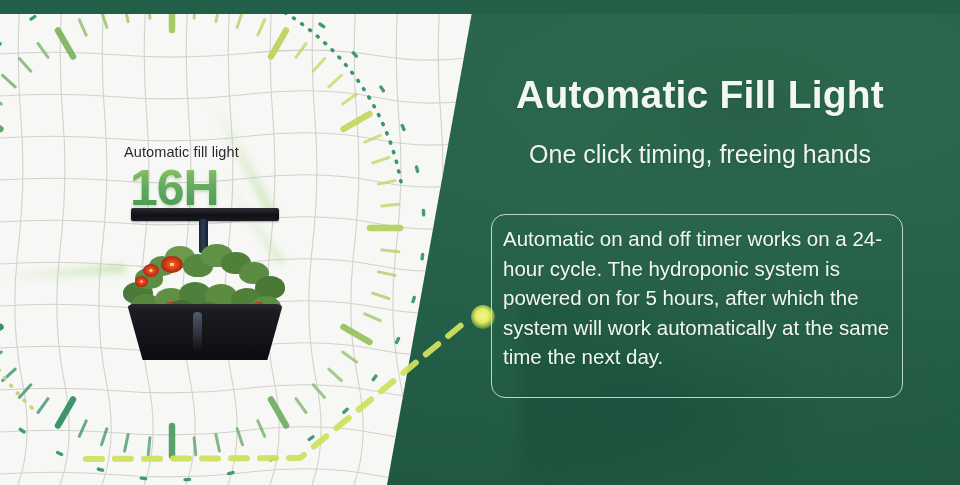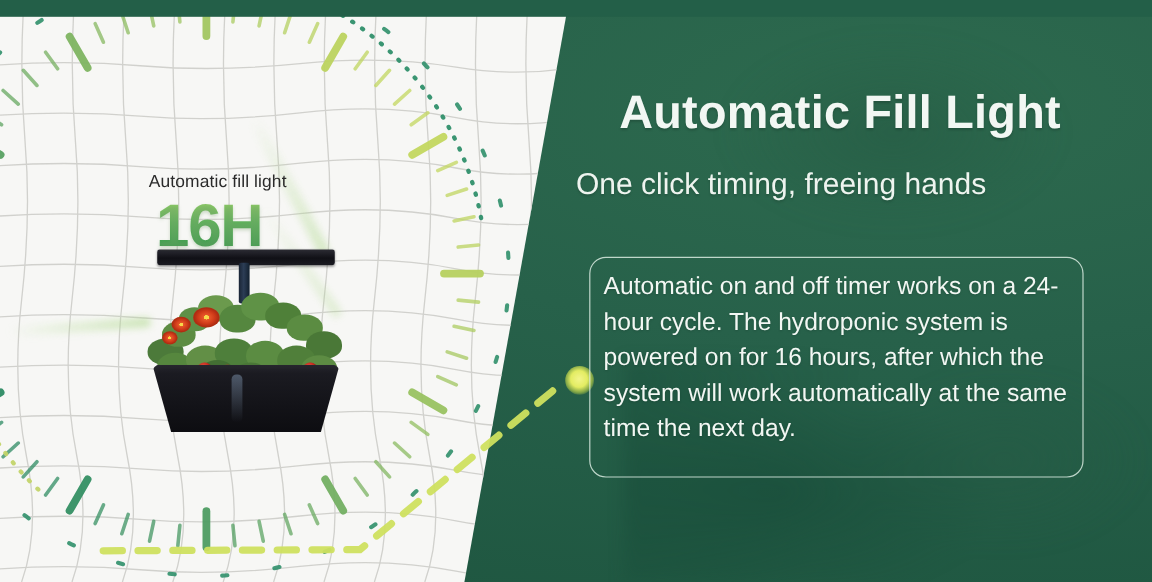--- a/index.html
+++ b/index.html
@@ -122,21 +122,21 @@
 
   
   .title{
     position:absolute;left:480px;top:73px;width:440px;
     font-size:39px;font-weight:bold;color:#f2f7f3;letter-spacing:.2px;
     text-align:center;white-space:nowrap;z-index:8;
     text-shadow:0 1px 2px rgba(0,0,0,.18);
   }
   .subtitle{
     position:absolute;left:480px;top:140px;width:440px;
-    font-size:25px;color:#eef4ef;text-align:left;white-space:nowrap;z-index:8;
+    font-size:25px;color:#eef4ef;text-align:center;white-space:nowrap;z-index:8;
     text-shadow:0 1px 2px rgba(0,0,0,.15);
   }
   .desc-box{
     position:absolute;left:491px;top:214px;width:412px;height:184px;
     border:1.4px solid rgba(225,240,230,.82);
     border-radius:14px;
     box-sizing:border-box;
     z-index:8;
   }
   .desc-text{
@@ -317,15 +317,15 @@
       <path d="M86,459 L300,458 L470,318" fill="none" stroke="#cfe05f" stroke-width="6" stroke-linecap="round" stroke-dasharray="16 13" opacity=".95"></path>
     </svg>
   </div>
   <div class="glow-dot"></div>
 
   <div class="top-band"></div>
 
   <div class="title">Automatic Fill Light</div>
   <div class="subtitle">One click timing, freeing hands</div>
   <div class="desc-box"></div>
-  <div class="desc-text">Automatic on and off timer works on a 24-hour cycle. The hydroponic system is powered on for 16 hours, after which the system will work automatically at the same time the next day.</div>
+  <div class="desc-text">Automatic on and off timer works on a 24-hour cycle. The hydroponic system is powered on for 5 hours, after which the system will work automatically at the same time the next day.</div>
 
 </div>
 
 </body></html>

